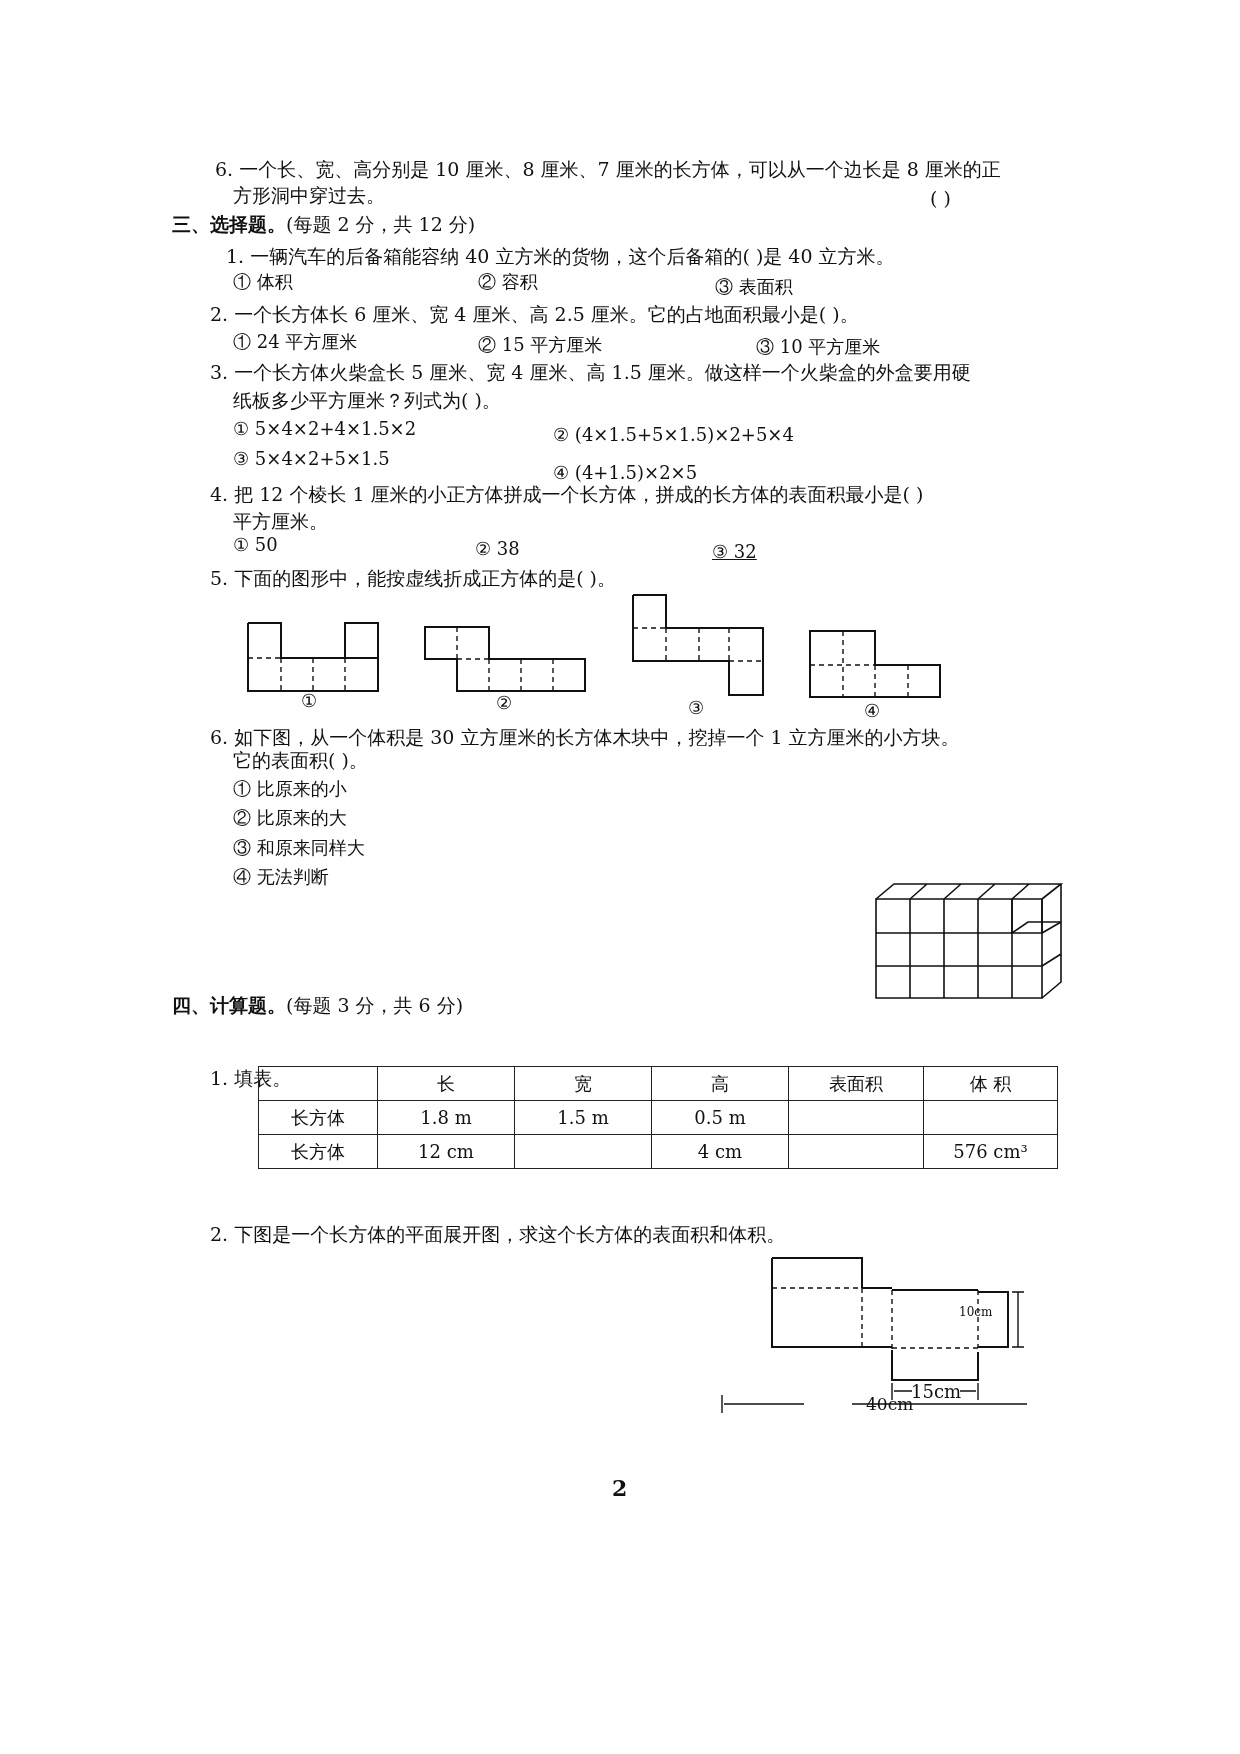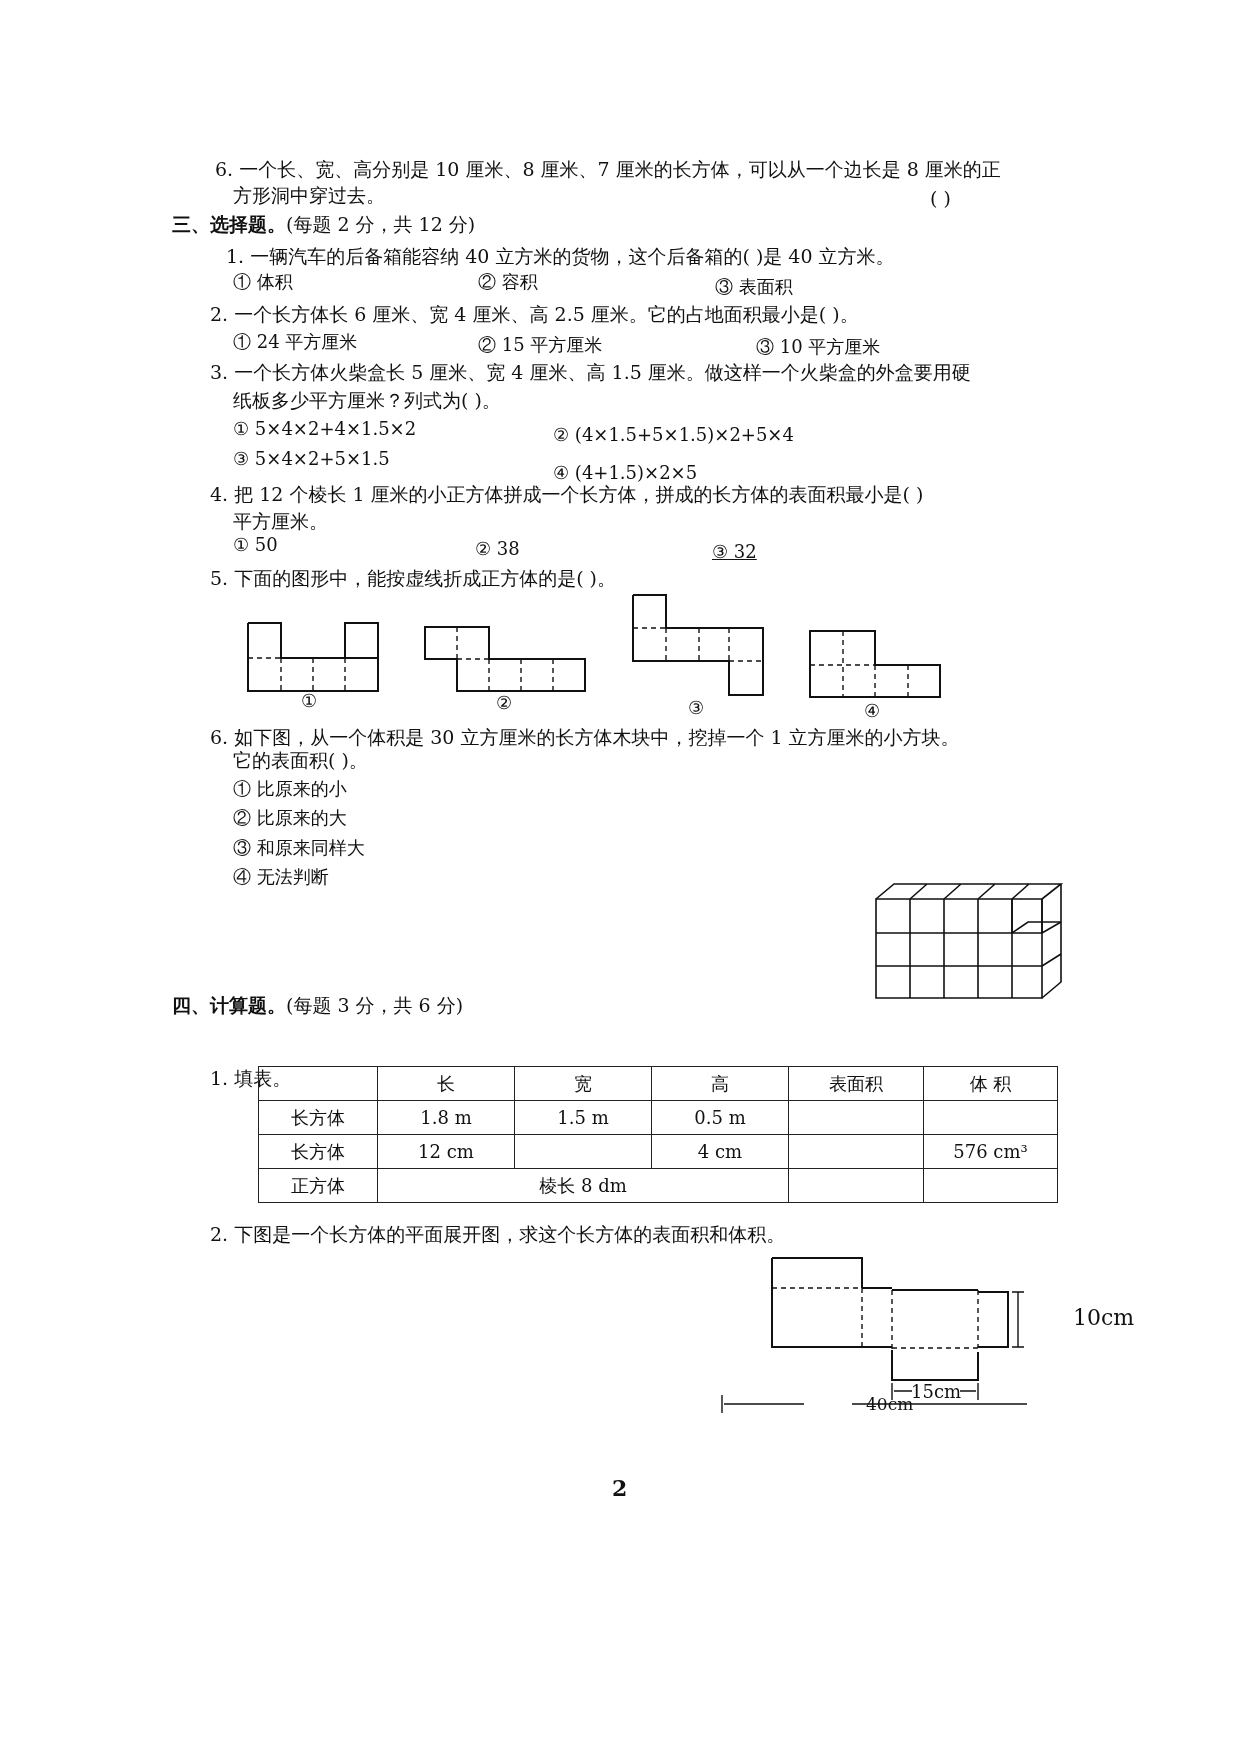--- a/index.html
+++ b/index.html
@@ -137,26 +137,20 @@
     <td></td>
   </tr>
   <tr>
     <td>长方体</td>
     <td>12 cm</td>
     <td></td>
     <td>4 cm</td>
     <td></td>
     <td>576 cm³</td>
   </tr>
-  <tr>
-    <td>正方体</td>
-    <td colspan="3">棱长 8 dm</td>
-    <td></td>
-    <td></td>
-  </tr>
 </tbody>
   </table>
 
 <div class="abs txt" style="left:210px;top:1222px;">2. 下图是一个长方体的平面展开图，求这个长方体的表面积和体积。</div>
 
 <svg style="left:772px;top:1258px;" width="320" height="160">
   <g stroke="#111" stroke-width="2" fill="none">
     <path d="M0 0 H90 V30 M0 0 V89 H120 M90 0 V30"></path>
     <path d="M120 92 V122 H206 V94"></path>
     <path d="M206 34 H236 V89 H206"></path>
@@ -172,17 +166,17 @@
   </g>
 
   <g stroke="#111" stroke-width="1.4" fill="none">
     <path d="M120 125 V142 M206 125 V142 M122 133 H140 M188 133 H204"></path>
   </g>
 
   <g stroke="#111" stroke-width="1.4" fill="none">
     <path d="M-50 137 V155 M-48 146 H32 M80 146 H255"></path>
   </g>
 </svg>
-<div class="abs" style="left:1073px;top:1305px;font-size:22px;text-align:center;">10cm</div>
+<div class="abs" style="left:959px;top:1305px;font-size:12px;text-align:center;">10cm</div>
 <div class="abs" style="left:911px;top:1381px;font-size:18px;">15cm</div>
 <div class="abs" style="left:866px;top:1394px;font-size:17px;">40cm</div>
 
 <div class="abs page-num" style="left:612px;top:1475px;">2</div>
 
 </body></html>

